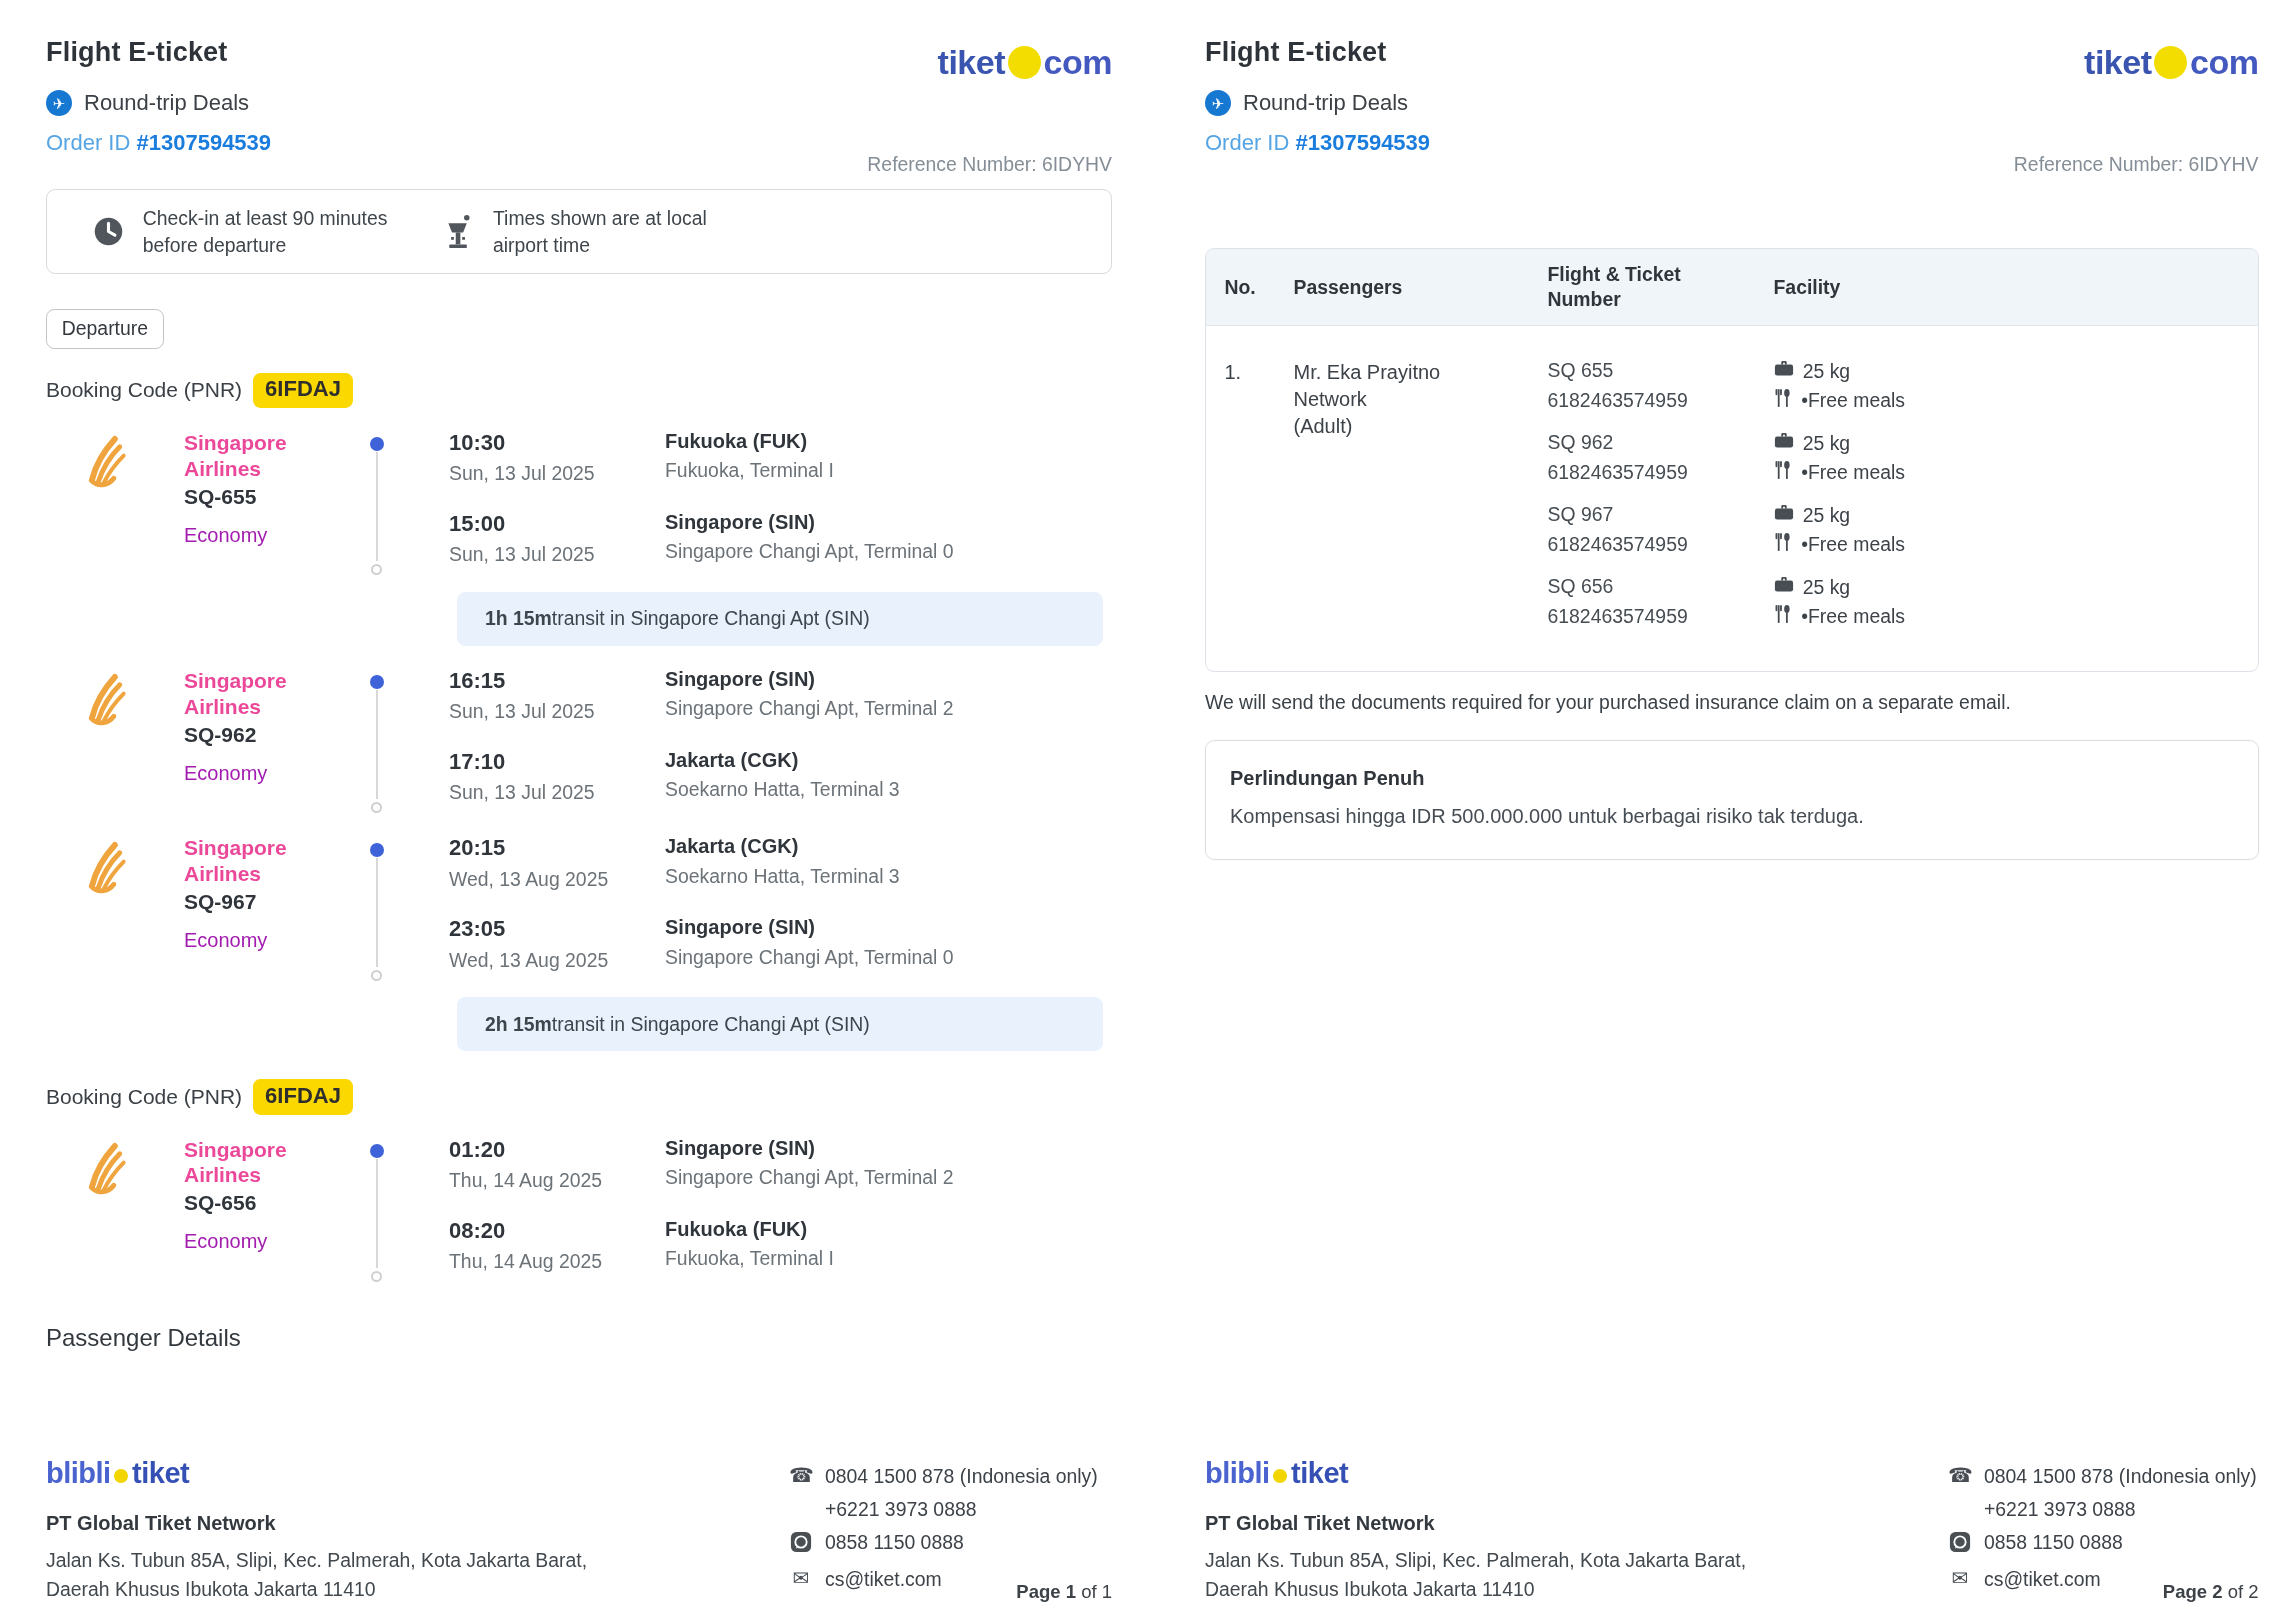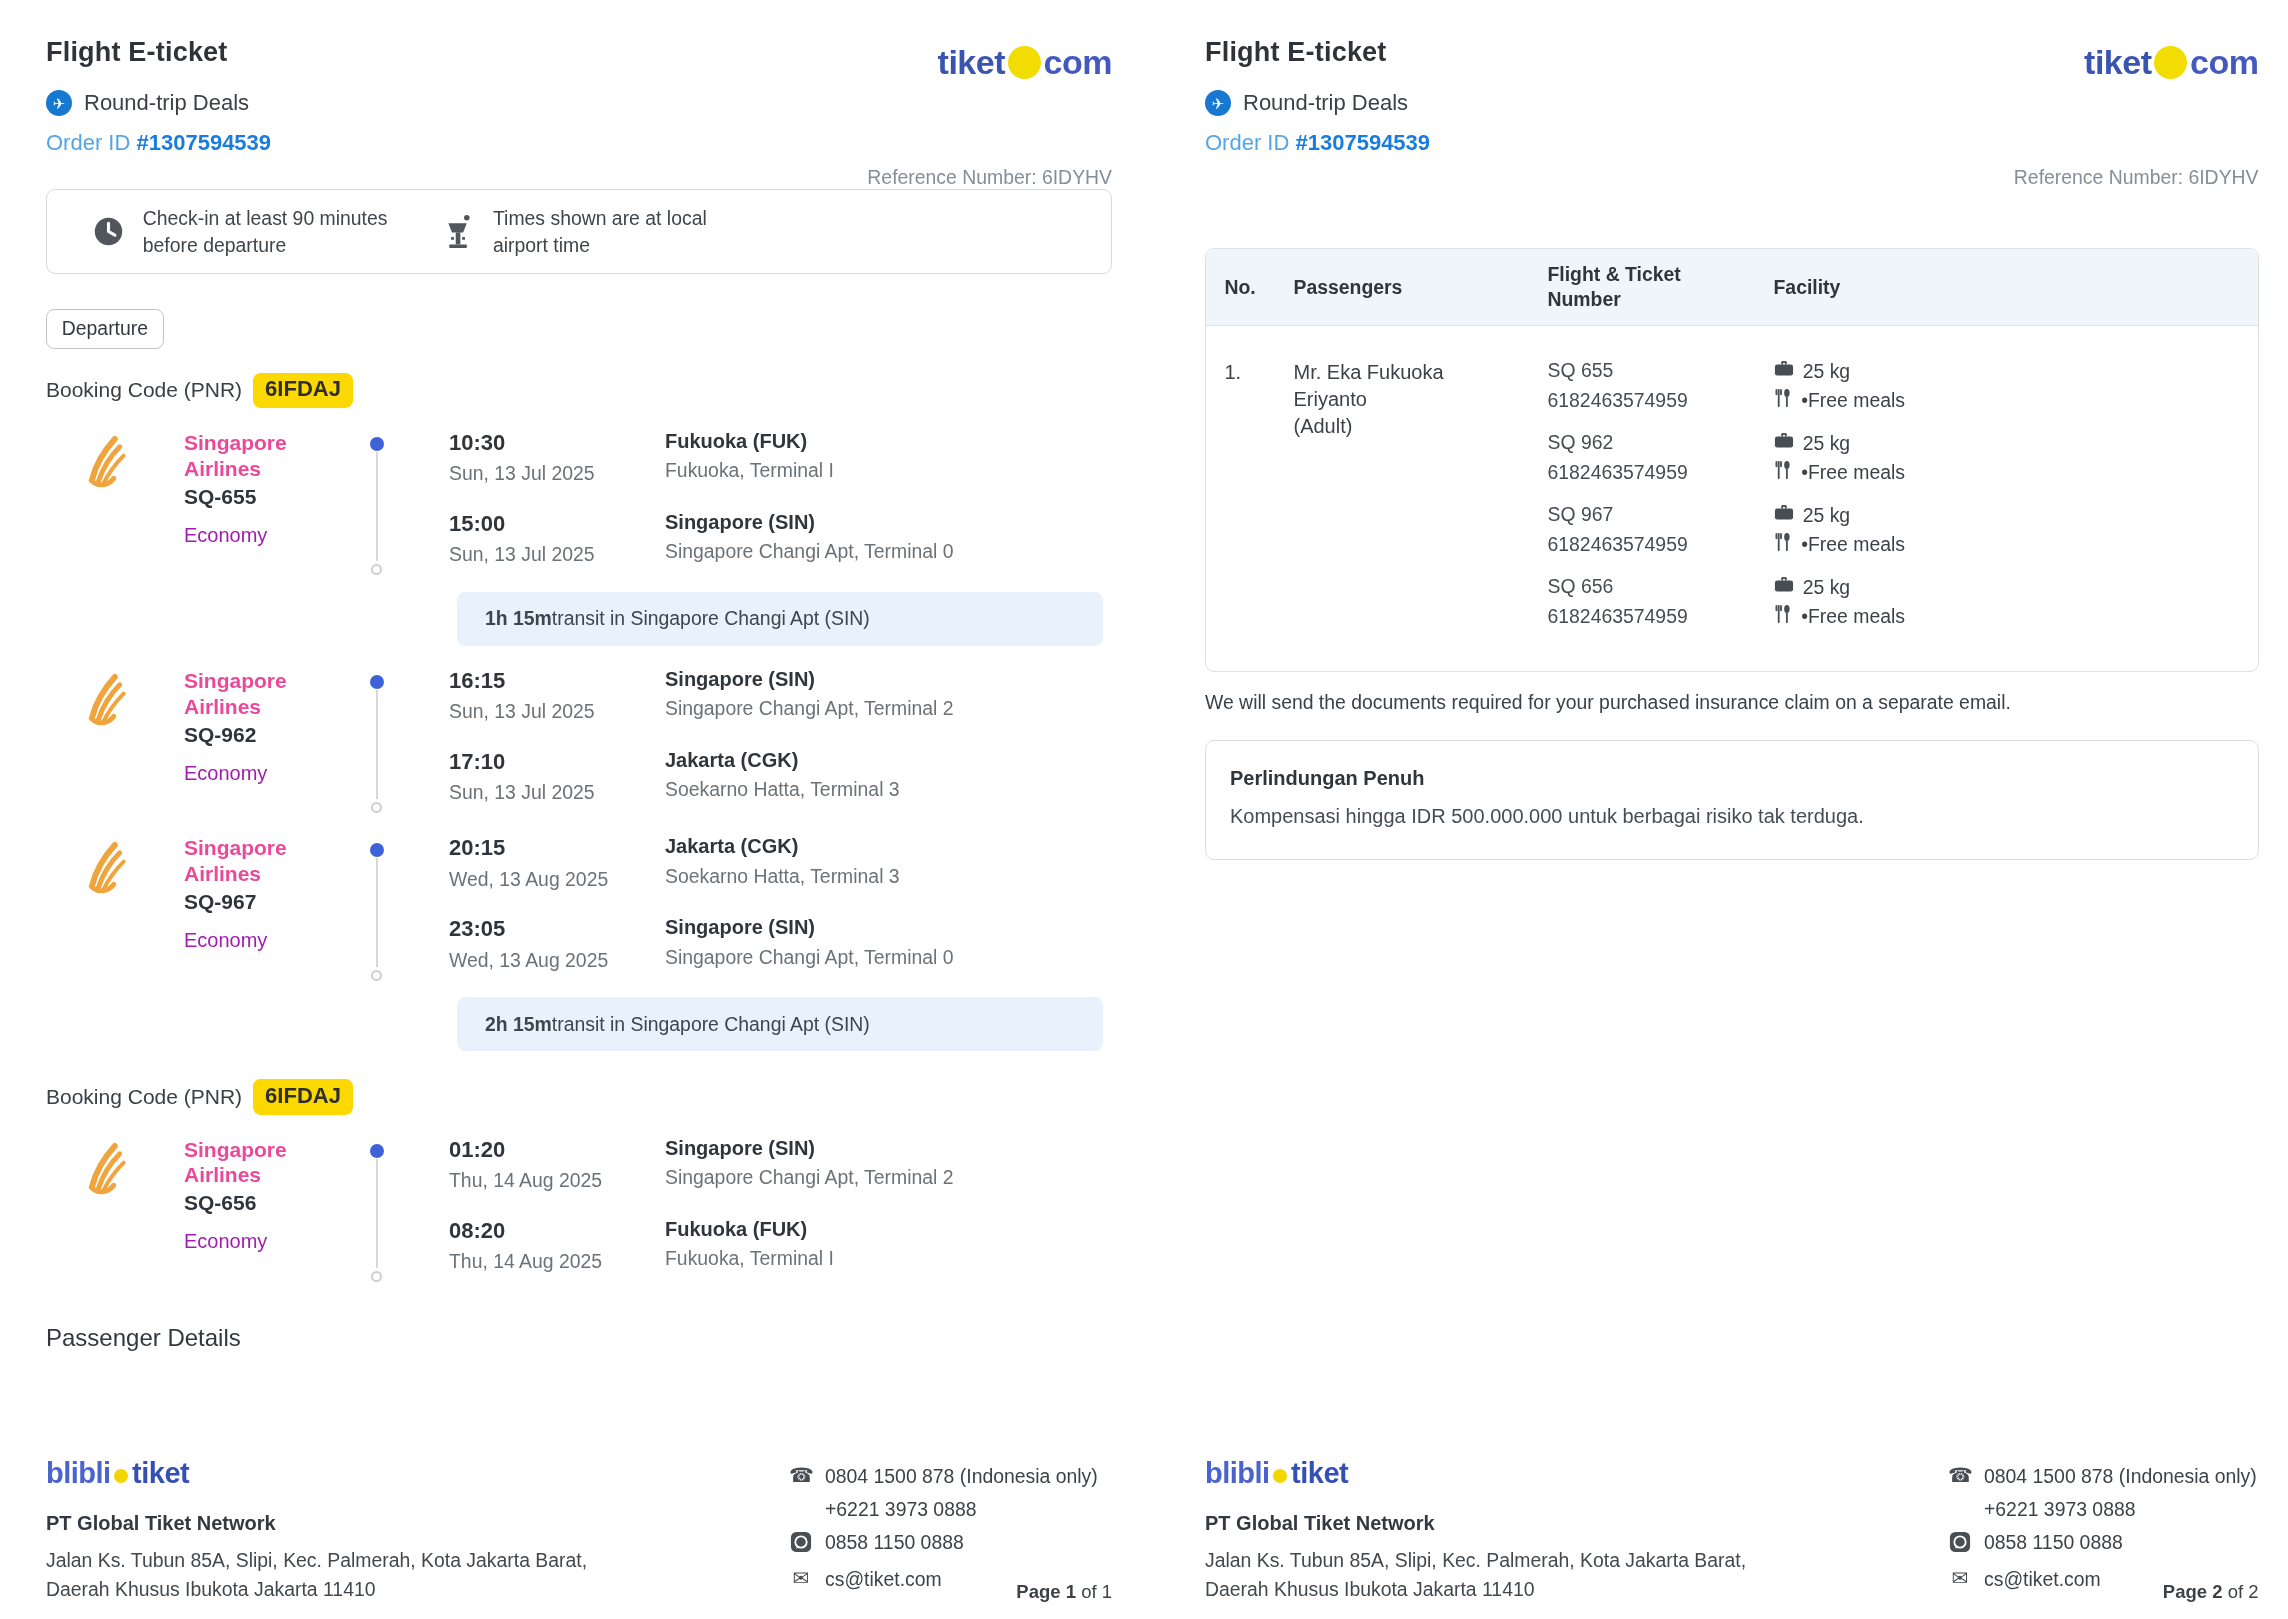--- a/index.html
+++ b/index.html
@@ -16,21 +16,21 @@
   .trip-icon { width:26px; height:26px; border-radius:50%; background:#1778d2; color:#fff; font-size:14.8px;
                display:flex; align-items:center; justify-content:center; }
   .trip-label { font-size:22px; color:#3b4147; }
   .ordr { margin-top:14px; font-size:22px; }
   .ordr .olabel { color:#55a4e4; }
   .ordr .oid { color:#1a7dde; font-weight:700; }
   .brandlogo { position:absolute; top:5.5px; right:0; display:flex; align-items:center; font-weight:700; font-size:34px; letter-spacing:-0.5px; }
   .brandlogo .t1 { color:#3a55b0; }
   .brandlogo .ball { width:33px; height:33px; border-radius:50%; background:#f3dd00; margin:0 2.8px; }
   .brandlogo .t2 { color:#4t5; color:#4459c0; }
-  .ref { position:absolute; top:129px; right:0; font-size:19.4px; color:#858e96; }
+  .ref { position:absolute; top:116px; right:0; font-size:19.4px; color:#858e96; }
 
   
   .notices { margin-top:33px; border:1.8px solid #dadada; border-radius:9.2px; height:85px;
              display:flex; align-items:center; padding:0 18.5px 0 42px; gap:9.2px; }
   .notice { display:flex; align-items:center; gap:14.8px; width:341px; }
   .notice .ntxt { font-size:19.4px; color:#3e454b; line-height:1.38; max-width:258px; }
   .nicon { flex:0 0 auto; display:flex; align-items:center; justify-content:center; width:39px; }
 
   
   .badge { display:inline-block; margin-top:35px; border:1.8px solid #c3c3c3; border-radius:8.3px;
@@ -410,21 +410,21 @@
     <div class="tcard">
       <div class="thead">
         <div class="th">No.</div>
         <div class="th">Passengers</div>
         <div class="th">Flight &amp; Ticket Number</div>
         <div class="th">Facility</div>
       </div>
       <div class="tbody">
         <div class="cell-no">1.</div>
         <div class="pname">
-          <div>Mr. Eka Fukuoka Eriyanto</div>
+          <div>Mr. Eka Prayitno Network</div>
           <div>(Adult)</div>
         </div>
         <div>
           <div class="tg">
               <div class="l1">SQ 655</div>
               <div class="l2">6182463574959</div>
             </div>
           <div class="tg">
               <div class="l1">SQ 962</div>
               <div class="l2">6182463574959</div>

